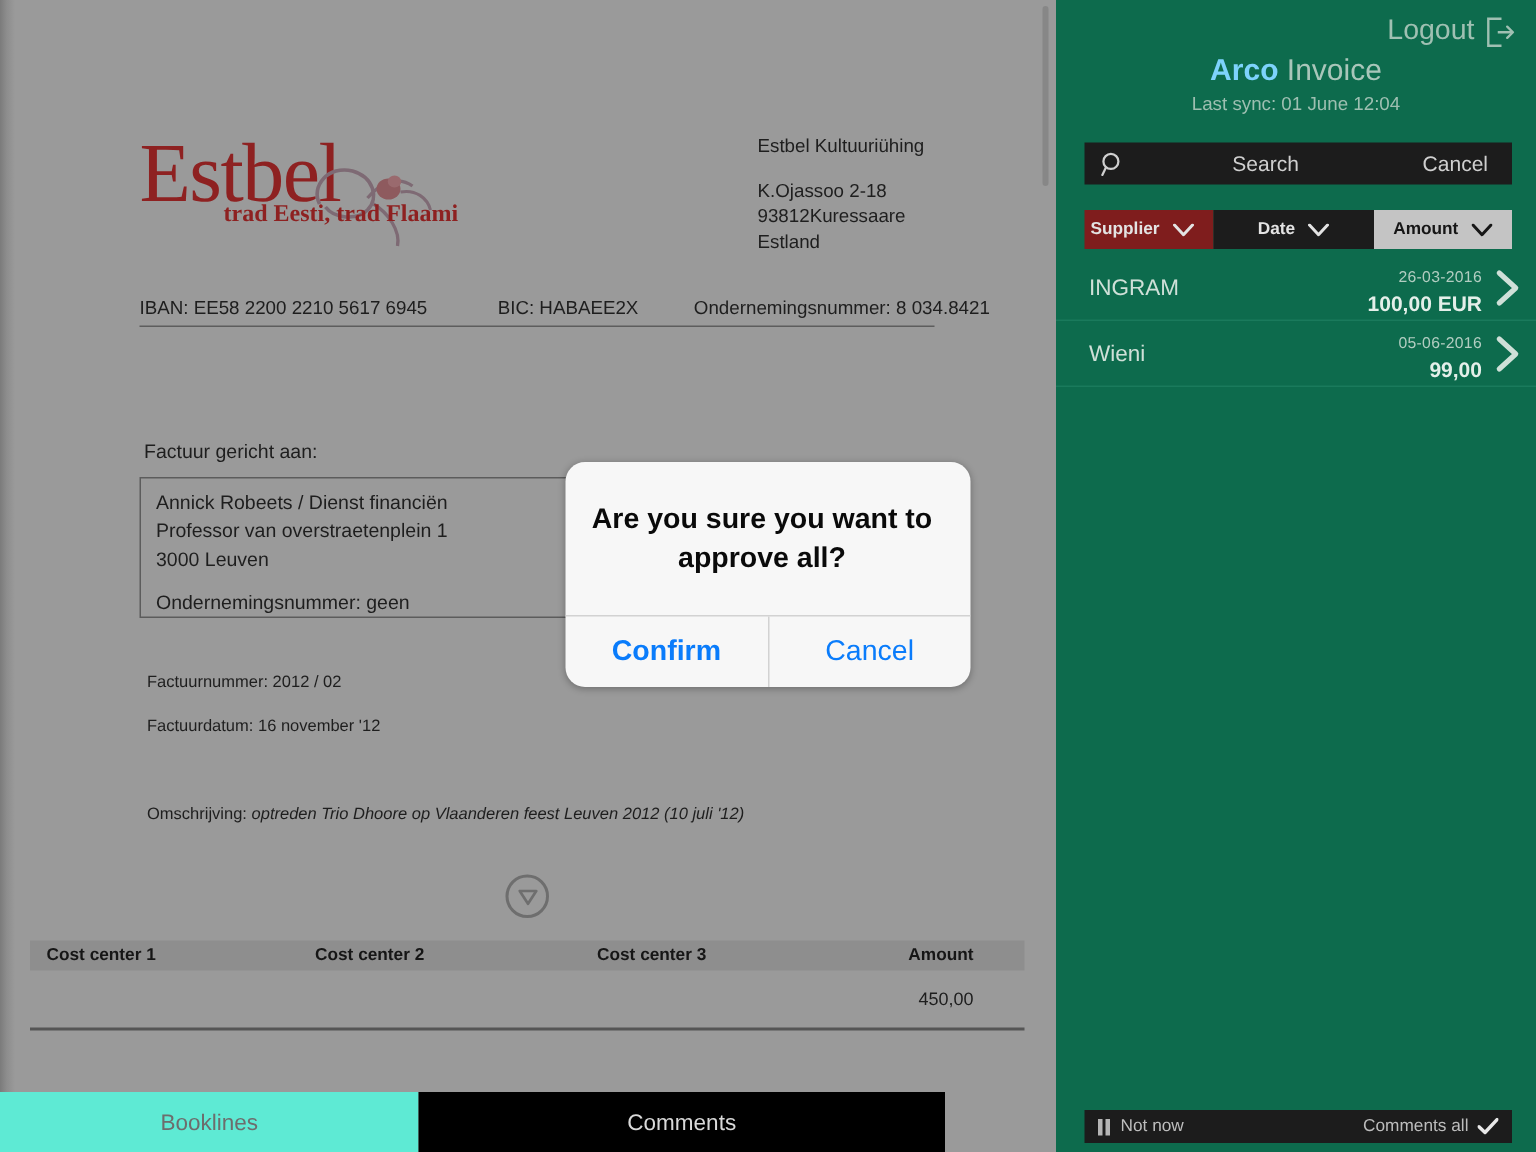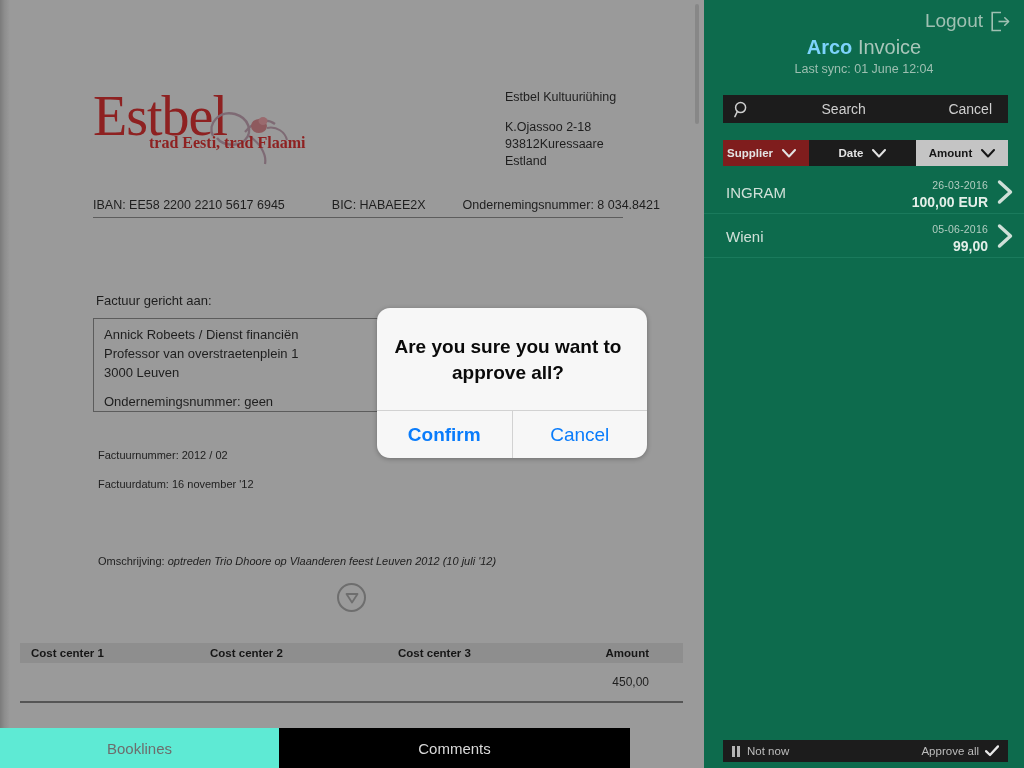--- a/index.html
+++ b/index.html
@@ -69,34 +69,34 @@
   .addressed-box {
     position: absolute; left: 83px; top: 318px; width: 530px; height: 94px;
     border: 1px solid #5c5c5c; padding: 6px 10px;
     font-size: 13px; color: #1e1e1e; line-height: 19px;
   }
   .addressed-box .gap { height: 10px; }
 
   .meta-line { position: absolute; left: 88px; font-size: 11px; color: #1e1e1e; }
   .meta-invoice-no { top: 449px; }
   .meta-invoice-date { top: 478px; }
-  .meta-desc { top: 555px; }
+  .meta-desc { top: 537px; }
   .meta-desc i { font-style: italic; }
 
   
   .expander {
     position: absolute; left: 337px; top: 583px;
     width: 29px; height: 29px; border-radius: 50%;
     border: 2px solid #6e6e6e; background: #9a9a9a;
     display: flex; align-items: center; justify-content: center;
   }
   .expander svg { display: block; }
 
   
-  .cc-table { position: absolute; left: 20px; top: 627px; width: 663px; margin-top: 16px; }
+  .cc-table { position: absolute; left: 20px; top: 627px; width: 663px; }
   .cc-head {
     display: flex; background: #8e8e8e; height: 20px;
     align-items: center;
     font-size: 11.5px; font-weight: bold; color: #161616;
   }
   .cc-head .c1 { width: 190px; padding-left: 11px; }
   .cc-head .c2 { width: 188px; }
   .cc-head .c3 { width: 180px; }
   .cc-head .c4 { flex: 1; text-align: right; padding-right: 34px; }
   .cc-row {
@@ -411,21 +411,21 @@
 
     <div class="action-bar">
       <span class="act-left">
         <span class="pause-icon">
             <i></i>
             <i></i>
           </span>
         <span class="act-label">Not now</span>
       </span>
       <span class="act-right">
-        <span class="act-label">Approve all</span>
+        <span class="act-label">Comments all</span>
         <span class="check-icon">
           <svg width="14" height="12" viewBox="0 0 14 12">
               <path d="M1 6.2 L5 10 L13 1.4" fill="none" stroke="#e8e8e8" stroke-width="2.3" stroke-linecap="round" stroke-linejoin="round"></path>
             </svg>
         </span>
       </span>
     </div>
   </div>
 
   <div class="dim-overlay"></div>

